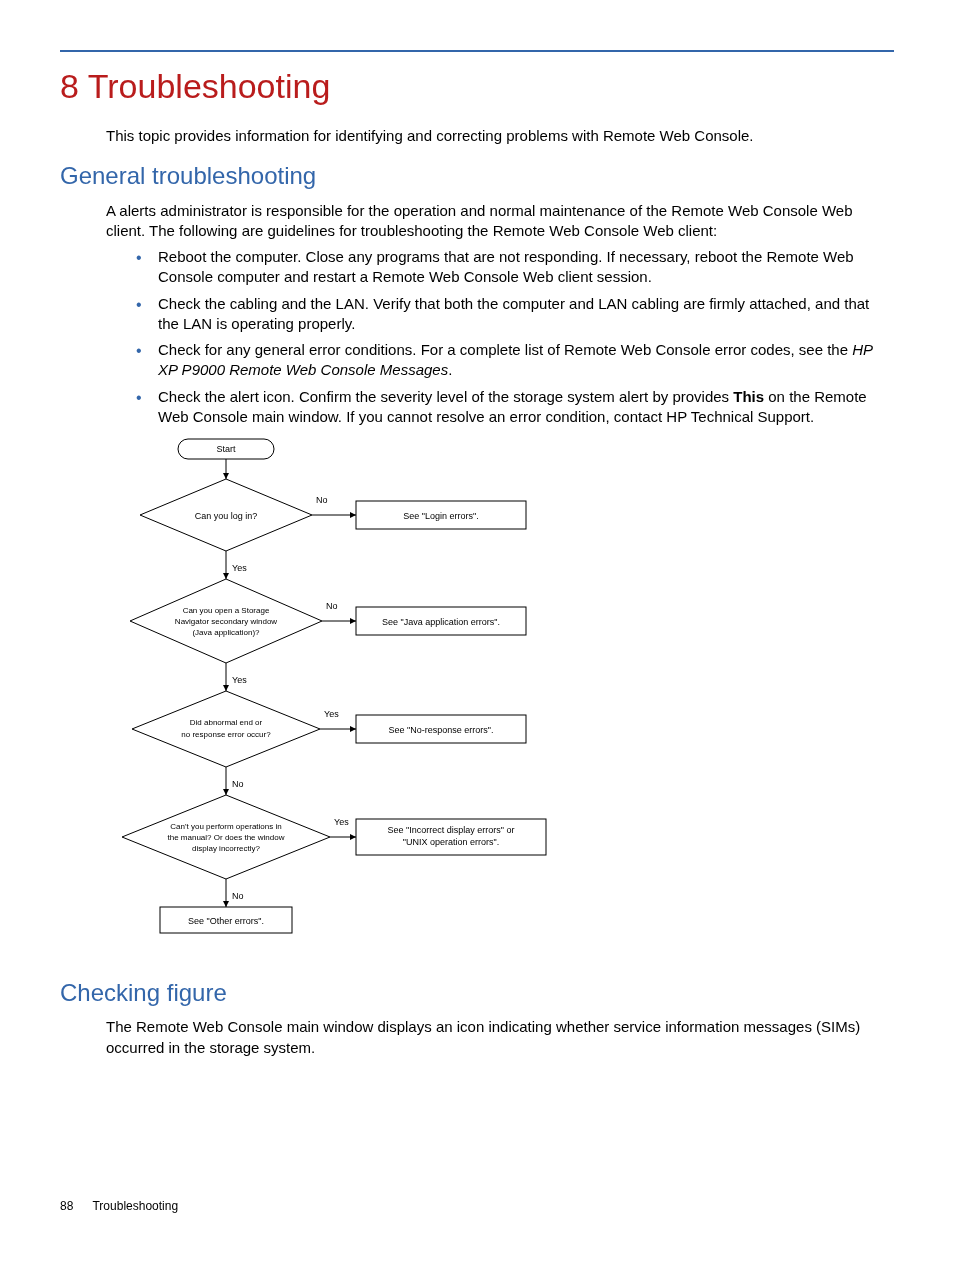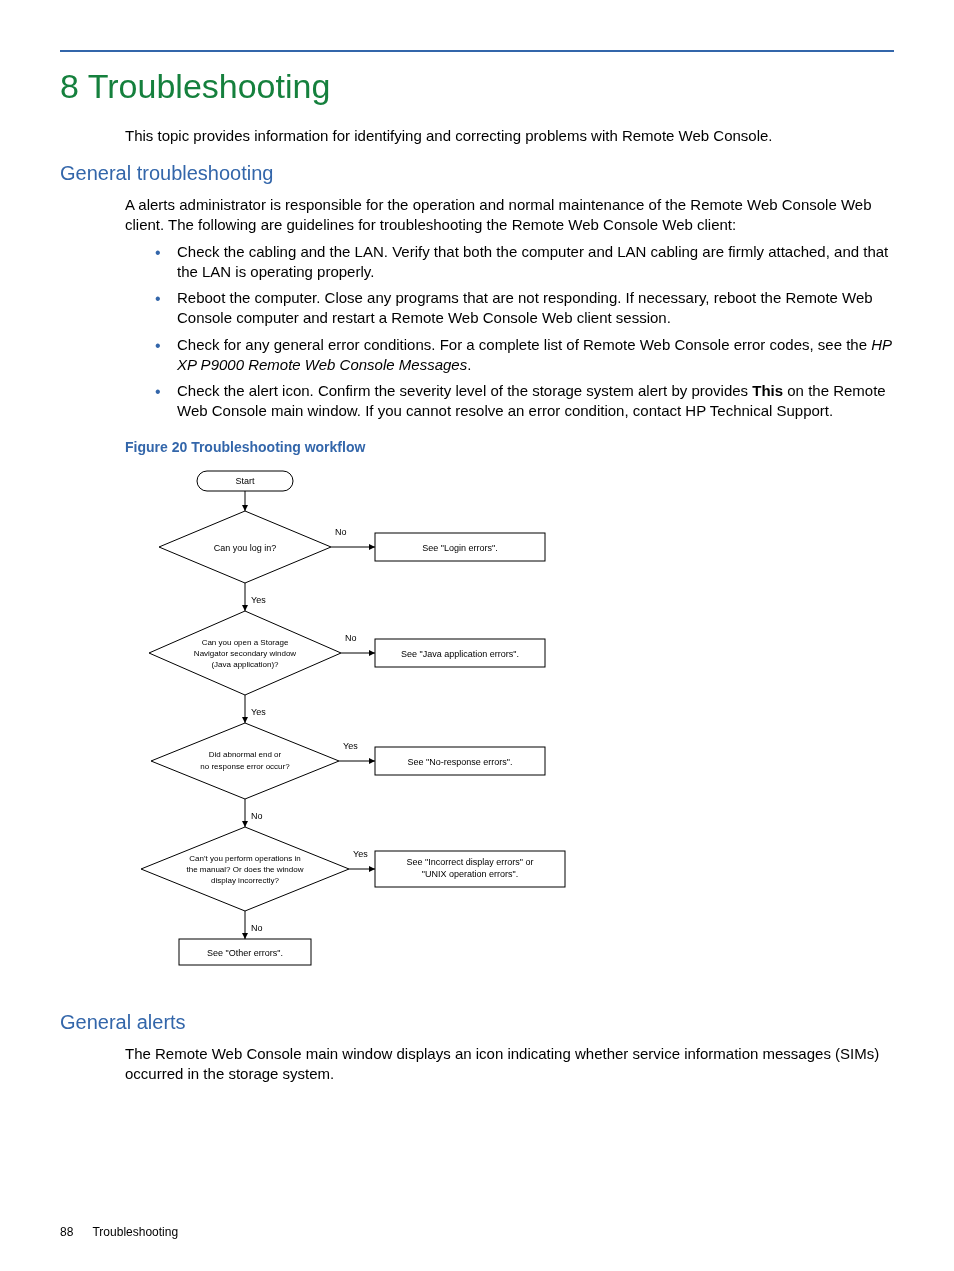--- a/index.html
+++ b/index.html
@@ -14,31 +14,31 @@
     line-height: 1.35;
   }
   .top-rule {
     border-top: 2px solid #3366aa;
     margin-bottom: 12px;
   }
   h1.chapter {
     font-family: Arial, Helvetica, sans-serif;
     font-weight: 400;
     font-size: 34px;
-    color: #15803d;
+    color: #b91c1c;
     margin-bottom: 16px;
   }
   h2.section {
     font-family: Arial, Helvetica, sans-serif;
     font-weight: 400;
-    font-size: 20px;
+    font-size: 24px;
     color: #3366aa;
     margin: 14px 0 8px 0;
   }
-  .body-indent { margin-left: 65px; }
+  .body-indent { margin-left: 46px; }
   p.para { margin: 6px 0; }
   ul.bullets { list-style: none; margin: 6px 0 6px 30px; }
   ul.bullets li { position: relative; padding-left: 22px; margin: 6px 0; }
   ul.bullets li::before {
     content: "•"; color: #3366aa; position: absolute; left: 0; top: 0; font-size: 16px;
   }
   .italic { font-style: italic; }
   .bold { font-weight: 700; }
   .figcap { color: #3366aa; font-weight: 700; font-size: 14px; margin: 16px 0 8px 0; }
   svg.flow { display: block; margin-left: 0; }
@@ -59,31 +59,30 @@
 
 <div class="body-indent">
   <p class="para">This topic provides information for identifying and correcting problems with Remote Web Console.</p>
 </div>
 
 <h2 class="section">General troubleshooting</h2>
 
 <div class="body-indent">
   <p class="para">A alerts administrator is responsible for the operation and normal maintenance of the Remote Web Console Web client. The following are guidelines for troubleshooting the Remote Web Console Web client:</p>
   <ul class="bullets">
+    <li><span>Reboot the computer. Close any programs that are not responding. If necessary, reboot the Remote Web Console computer and restart a Remote Web Console Web client session.</span></li>
     <li><span>Check the cabling and the LAN. Verify that both the computer and LAN cabling are firmly attached, and that the LAN is operating properly.</span></li>
-    <li><span>Reboot the computer. Close any programs that are not responding. If necessary, reboot the Remote Web Console computer and restart a Remote Web Console Web client session.</span></li>
     <li>
       <span>Check for any general error conditions. For a complete list of Remote Web Console error codes, see the </span><span class="italic">HP XP P9000 Remote Web Console Messages</span><span>.</span>
     </li>
     <li>
       <span>Check the alert icon. Confirm the severity level of the storage system alert by provides </span><span class="bold">This</span><span> on the Remote Web Console main window. If you cannot resolve an error condition, contact HP Technical Support.</span>
     </li>
   </ul>
 
-  <p class="figcap">Figure 20 Troubleshooting workflow</p>
 
   <svg class="flow" width="460" height="530">
     <defs>
       <marker id="arrow" markerWidth="8" markerHeight="8" refX="6" refY="3" orient="auto">
         <path d="M0,0 L6,3 L0,6 Z" fill="#000"></path>
       </marker>
     </defs>
 
     <rect x="72" y="6" width="96" height="20" rx="10" ry="10" fill="#fff" stroke="#000"></rect>
     <text x="120" y="19" text-anchor="middle" class="svg-text">Start</text>
@@ -131,21 +130,21 @@
     <text x="345" y="400" text-anchor="middle" class="svg-text">See "Incorrect display errors" or</text>
     <text x="345" y="412" text-anchor="middle" class="svg-text">"UNIX operation errors".</text>
     <line x1="120" y1="446" x2="120" y2="474" stroke="#000" marker-end="url(#arrow)"></line>
     <text x="126" y="466" class="svg-text">No</text>
 
     <rect x="54" y="474" width="132" height="26" fill="#fff" stroke="#000"></rect>
     <text x="120" y="491" text-anchor="middle" class="svg-text">See "Other errors".</text>
   </svg>
 </div>
 
-<h2 class="section">General alerts</h2>
+<h2 class="section">Checking figure</h2>
 <div class="body-indent">
   <p class="para">The Remote Web Console main window displays an icon indicating whether service information messages (SIMs) occurred in the storage system.</p>
 </div>
 
 <div class="footer">
   <span class="pn">88</span>
   <span>Troubleshooting</span>
 </div>
 
 </body></html>

